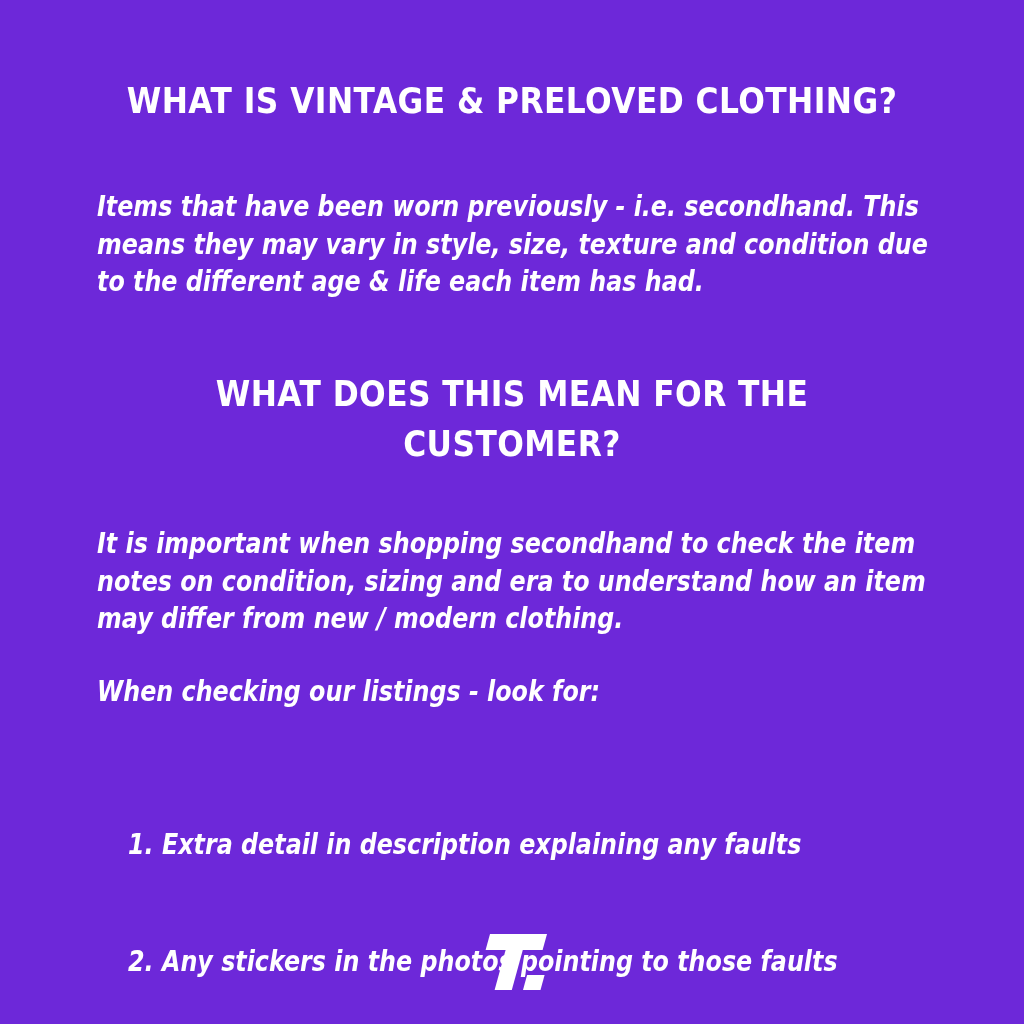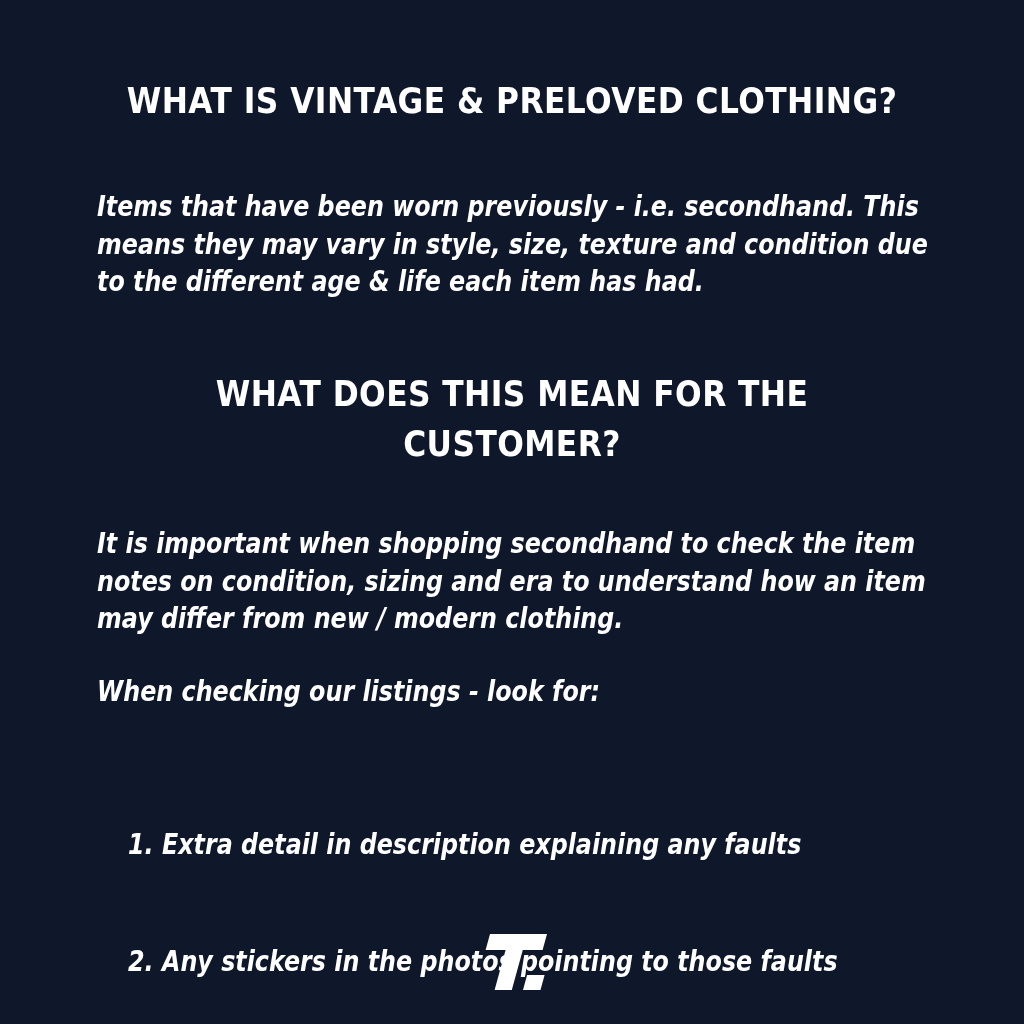--- a/index.html
+++ b/index.html
@@ -72,21 +72,21 @@
     left: 50%;
     margin-left: -35px;
     width: 70px;
     height: 56px;
   }
   .logo polygon { fill: #ffffff; }
 </style>
 </head>
 <body style="background: rgb(5, 5, 5);">
 
-<div class="canvas" style="background: #0f172a; color: rgb(255, 255, 255);">
+<div class="canvas" style="background: #6d28d9; color: rgb(255, 255, 255);">
 
   <h1 class="heading title">WHAT IS VINTAGE &amp; PRELOVED CLOTHING?</h1>
 
   <p class="bodytext para1">Items that have been worn previously - i.e. secondhand. This
 means they may vary in style, size, texture and condition due
 to the different age &amp; life each item has had.</p>
 
   <h2 class="heading heading2">WHAT DOES THIS MEAN FOR THE
 CUSTOMER?</h2>
 

